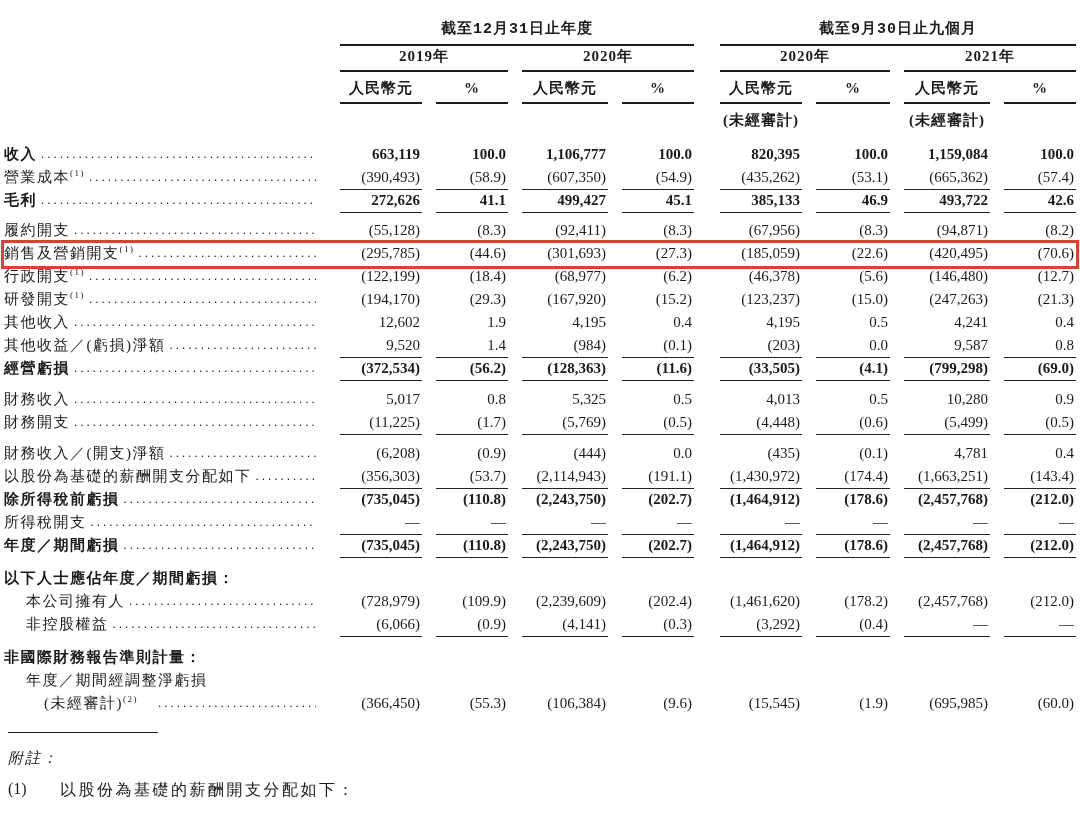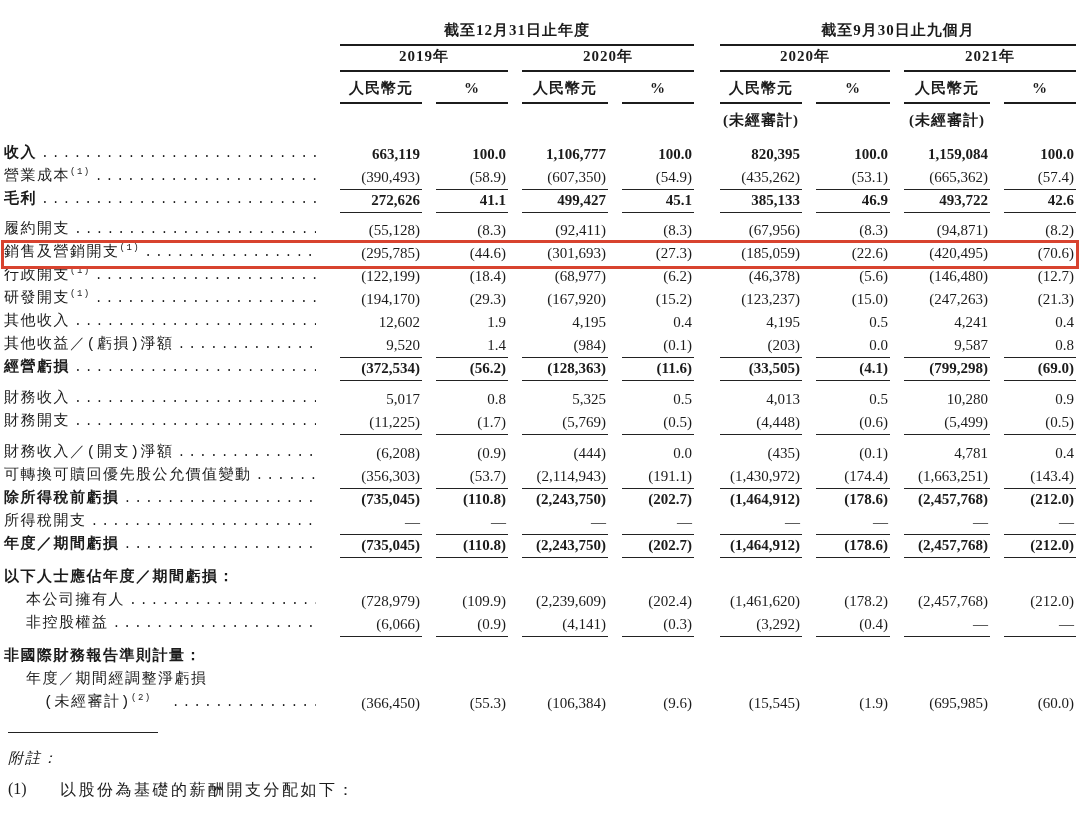--- a/index.html
+++ b/index.html
@@ -7,37 +7,37 @@
   html,body { margin:0; padding:0; }
   body {
     width:1080px; height:824px; background:#ffffff; color:var(--ink);
     font-family:"Liberation Serif","DejaVu Serif",serif;
     padding:20px 4px 0 4px; overflow:hidden;
   }
   table.fin { border-collapse:separate; border-spacing:0; table-layout:fixed; width:1072px; }
   td { padding:0; vertical-align:bottom; font-size:15px; line-height:20px; }
 
   
-  tr.hr-group td { height:26px; }
+  tr.hr-group td { height:26px;font-family:Liberation Mono, monospace; }
   tr.hr-year  td { height:16px; }
   tr.hr-unit  td { height:32px;margin-top:28px; }
   tr.hr-unaud td { height:26px; }
   tr.hr-scale td { height:24px; }
   .hin {
     margin-left:14px; text-align:center; font-weight:bold;
     border-bottom:2px solid var(--rule); padding-bottom:4px; letter-spacing:1px;
   }
   .hnote { margin-left:14px; text-align:center; font-weight:bold; letter-spacing:1px; }
   .gg { margin-left:26px !important; }
 
   
   tbody td { height:21.5px; }
   .lwrap {
     display:flex; align-items:flex-start; padding-right:10px;
-    border-bottom:1.5px solid transparent; padding-bottom:2px;font-family:Liberation Mono, monospace;
+    border-bottom:1.5px solid transparent; padding-bottom:2px;
   }
   .ltext { white-space:nowrap; letter-spacing:1.5px; }
   tr.b .ltext, tr.b .vin { font-weight:bold; }
   sup { font-size:9px; line-height:0; }
   .dots {
     flex:1; overflow:hidden; white-space:nowrap; letter-spacing:3px;
     font-size:13px; color:var(--ink); margin-left:4px;
   }
   .ind1 .lwrap { padding-left:22px; }
   .ind2 .lwrap { padding-left:40px;gap:16px; }
@@ -564,21 +564,21 @@
         <td class="val">
           <div class="vin">4,781</div>
         </td>
         <td class="val">
           <div class="vin">0.4</div>
         </td>
       </tr>
       <tr>
         <td class="lab">
           <div class="lwrap">
-            <span class="ltext">可轉換可贖回優先股公允價值變動</span>
+            <span class="ltext">以股份為基礎的薪酬開支分配如下</span>
             <span class="dots">..........................................................................................</span>
           </div>
         </td>
         <td class="val">
           <div class="vin line">(356,303)</div>
         </td>
         <td class="val">
           <div class="vin line">(53.7)</div>
         </td>
         <td class="val">

